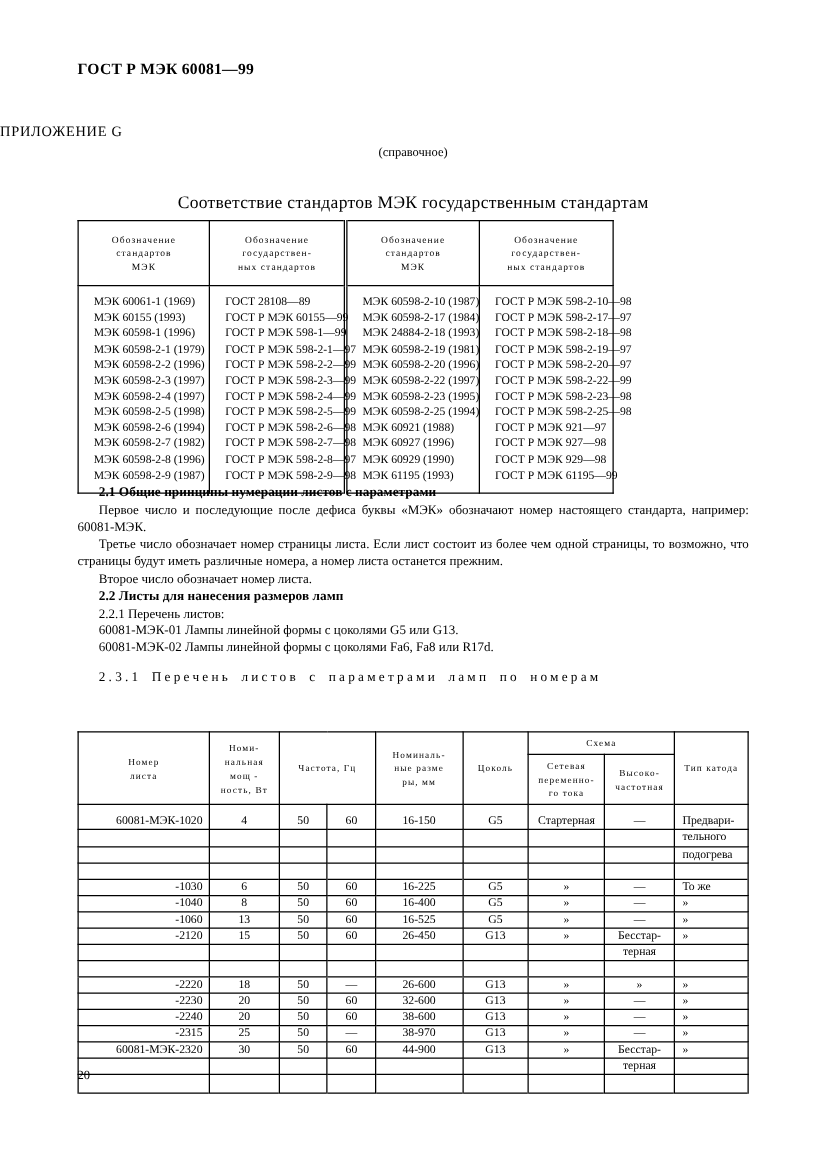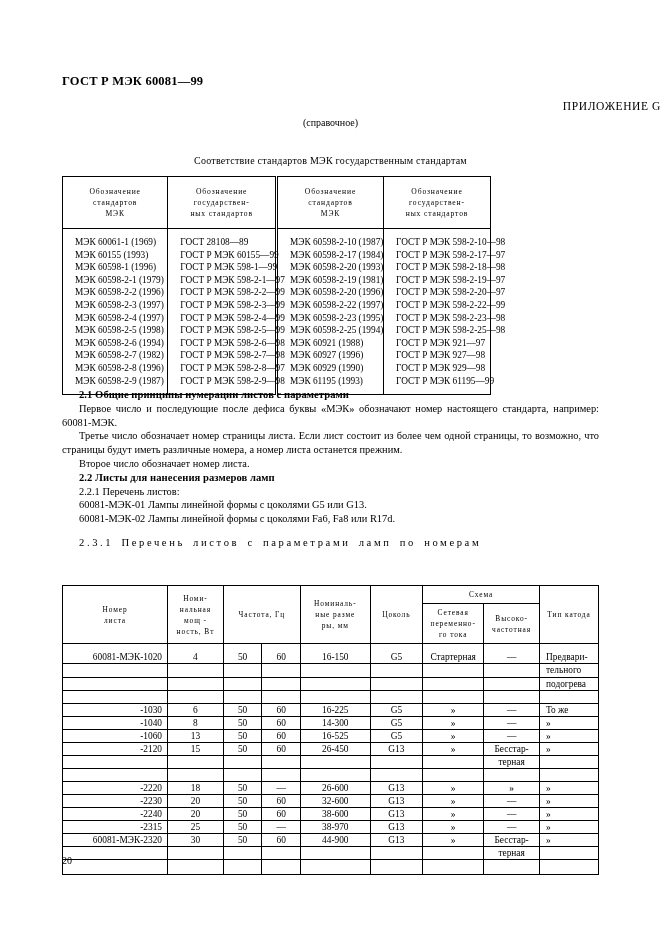--- a/index.html
+++ b/index.html
@@ -19,48 +19,48 @@
     position: absolute;
     left: 0; top: 0;
     width: 661px;
     height: 936px;
   }
 
   
   .doc-header {
     position: absolute;
     left: 62px;
-    top: 74px;
+    top: 48px;
     font-size: 12.5px;
     font-weight: bold;
     letter-spacing: 0.2px;
   }
 
   .annex-title {
     position: absolute;
     left: 0; right: 0;
     top: 100px;
-    text-align: right;
+    text-align: left;
     font-size: 11.5px;
     letter-spacing: 0.6px;
   }
   .annex-sub {
     position: absolute;
     left: 0; right: 0;
     top: 117px;
     text-align: center;
     font-size: 10px;
   }
 
   .table1-caption {
     position: absolute;
     left: 0; right: 0;
     top: 155px;
     text-align: center;
-    font-size: 10px;
+    font-size: 14px;
     letter-spacing: 0.25px;
   }
 
   
   .t1-wrap {
     position: absolute;
     left: 62px;
     top: 176px;
     width: 429px;
   }
@@ -249,21 +249,21 @@
                 <div>ГОСТ Р МЭК 598-2-6—98</div>
                 <div>ГОСТ Р МЭК 598-2-7—98</div>
                 <div>ГОСТ Р МЭК 598-2-8—97</div>
                 <div>ГОСТ Р МЭК 598-2-9—98</div>
               </div>
           </td>
           <td class="right-of-split">
             <div class="cellpad lines" id="t1-right-iec">
                 <div>МЭК 60598-2-10 (1987)</div>
                 <div>МЭК 60598-2-17 (1984)</div>
-                <div>МЭК 60598-2-20 (1993)</div>
+                <div>МЭК 24884-2-18 (1993)</div>
                 <div>МЭК 60598-2-19 (1981)</div>
                 <div>МЭК 60598-2-20 (1996)</div>
                 <div>МЭК 60598-2-22 (1997)</div>
                 <div>МЭК 60598-2-23 (1995)</div>
                 <div>МЭК 60598-2-25 (1994)</div>
                 <div>МЭК 60921 (1988)</div>
                 <div>МЭК 60927 (1996)</div>
                 <div>МЭК 60929 (1990)</div>
                 <div>МЭК 61195 (1993)</div>
               </div>
@@ -403,21 +403,21 @@
             <td>G5</td>
             <td>»</td>
             <td>—</td>
             <td class="lefty">То же</td>
           </tr>
           <tr>
             <td class="num">-1040</td>
             <td>8</td>
             <td>50</td>
             <td>60</td>
-            <td>14-300</td>
+            <td>16-400</td>
             <td>G5</td>
             <td>»</td>
             <td>—</td>
             <td class="lefty">»</td>
           </tr>
           <tr>
             <td class="num">-1060</td>
             <td>13</td>
             <td>50</td>
             <td>60</td>

